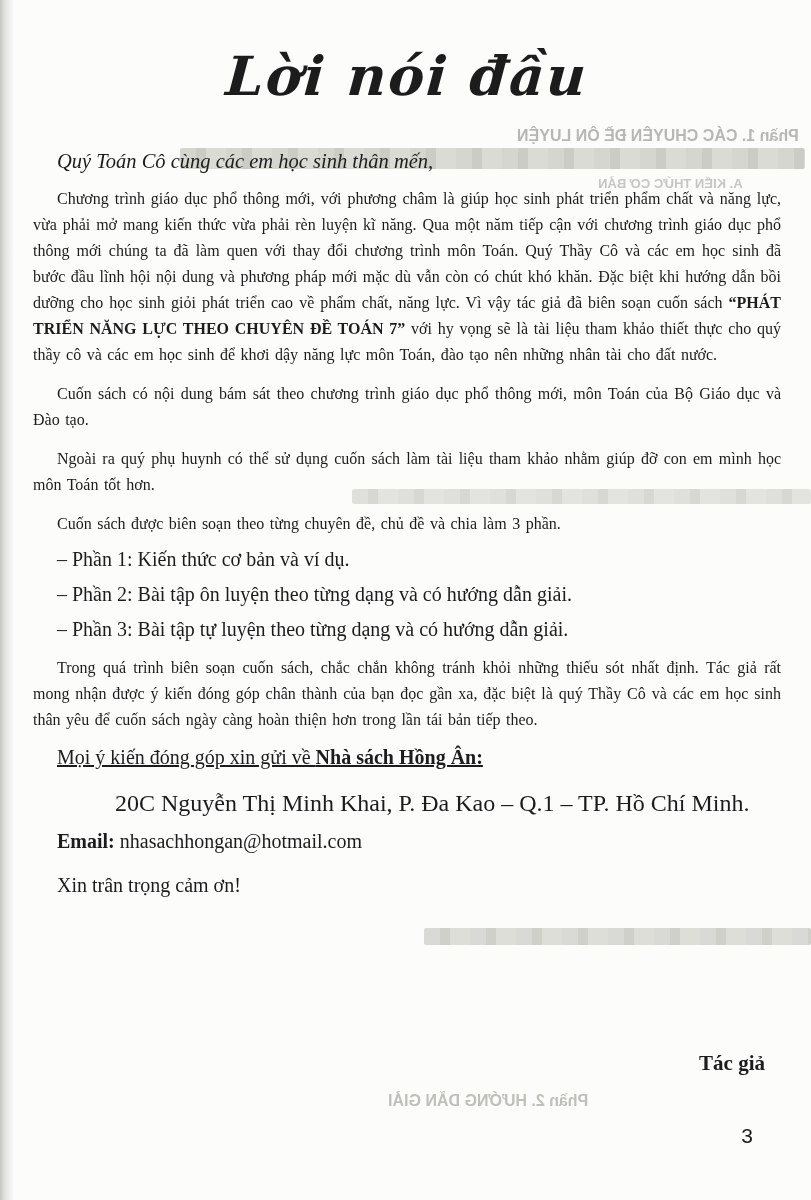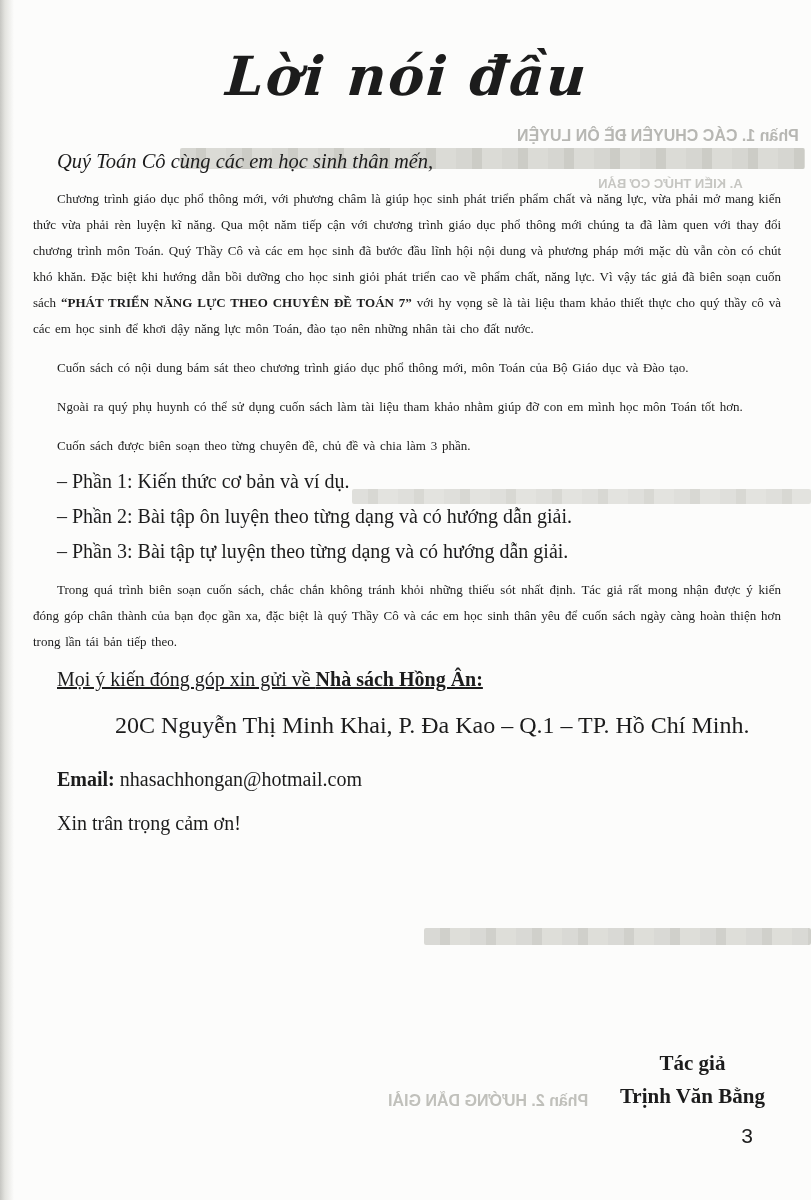--- a/index.html
+++ b/index.html
@@ -33,37 +33,37 @@
 
   .salutation {
     margin-top:42px;
     font-style:italic;
     font-size:20.5px;
     text-indent:24px;
   }
 
   p.body {
     margin:13px 0 0 0;
-    font-size:13px;
+    font-size:16px;
     line-height:26px;
     text-align:justify;
     text-indent:24px;
     word-spacing:1.5px;
   }
   p.part-line {
     margin:9px 0 0 0;
     font-size:20px;
     line-height:26px;
     text-indent:24px;
   }
   .b { font-weight:bold; }
 
   .contact-line { margin-top:11px; font-size:20px; line-height:26px; text-indent:24px;text-decoration:underline; }
   .address-line { margin:17px 0 0 82px; font-size:24px; line-height:26px; }
-  .email-line   { margin-top:28px; font-size:20px; line-height:26px; text-indent:24px; }
+  .email-line   { margin-top:12px; font-size:20px; line-height:26px; text-indent:24px; }
   .thanks-line  { margin-top:14px; font-size:20px; text-indent:24px; }
 
   .signature {
     position:absolute; top:1028px; right:46px;
     text-align:center;
     font-weight:bold;
     font-size:21px;
     line-height:33px;
     margin-top:19px;
   }
@@ -134,18 +134,17 @@
     <p class="address-line">20C Nguyễn Thị Minh Khai, P. Đa Kao – Q.1 – TP. Hồ Chí Minh.</p>
 
     <p class="email-line"><span class="b">Email:</span><span> nhasachhongan@hotmail.com</span></p>
 
     <p class="thanks-line">Xin trân trọng cảm ơn!</p>
 
   </div>
 
   <div class="signature">
     <div>Tác giả</div>
-    <div>Trịnh Văn Bằng</div>
   </div>
 
   <div class="page-number">3</div>
 
 </div>
 
 </body></html>

